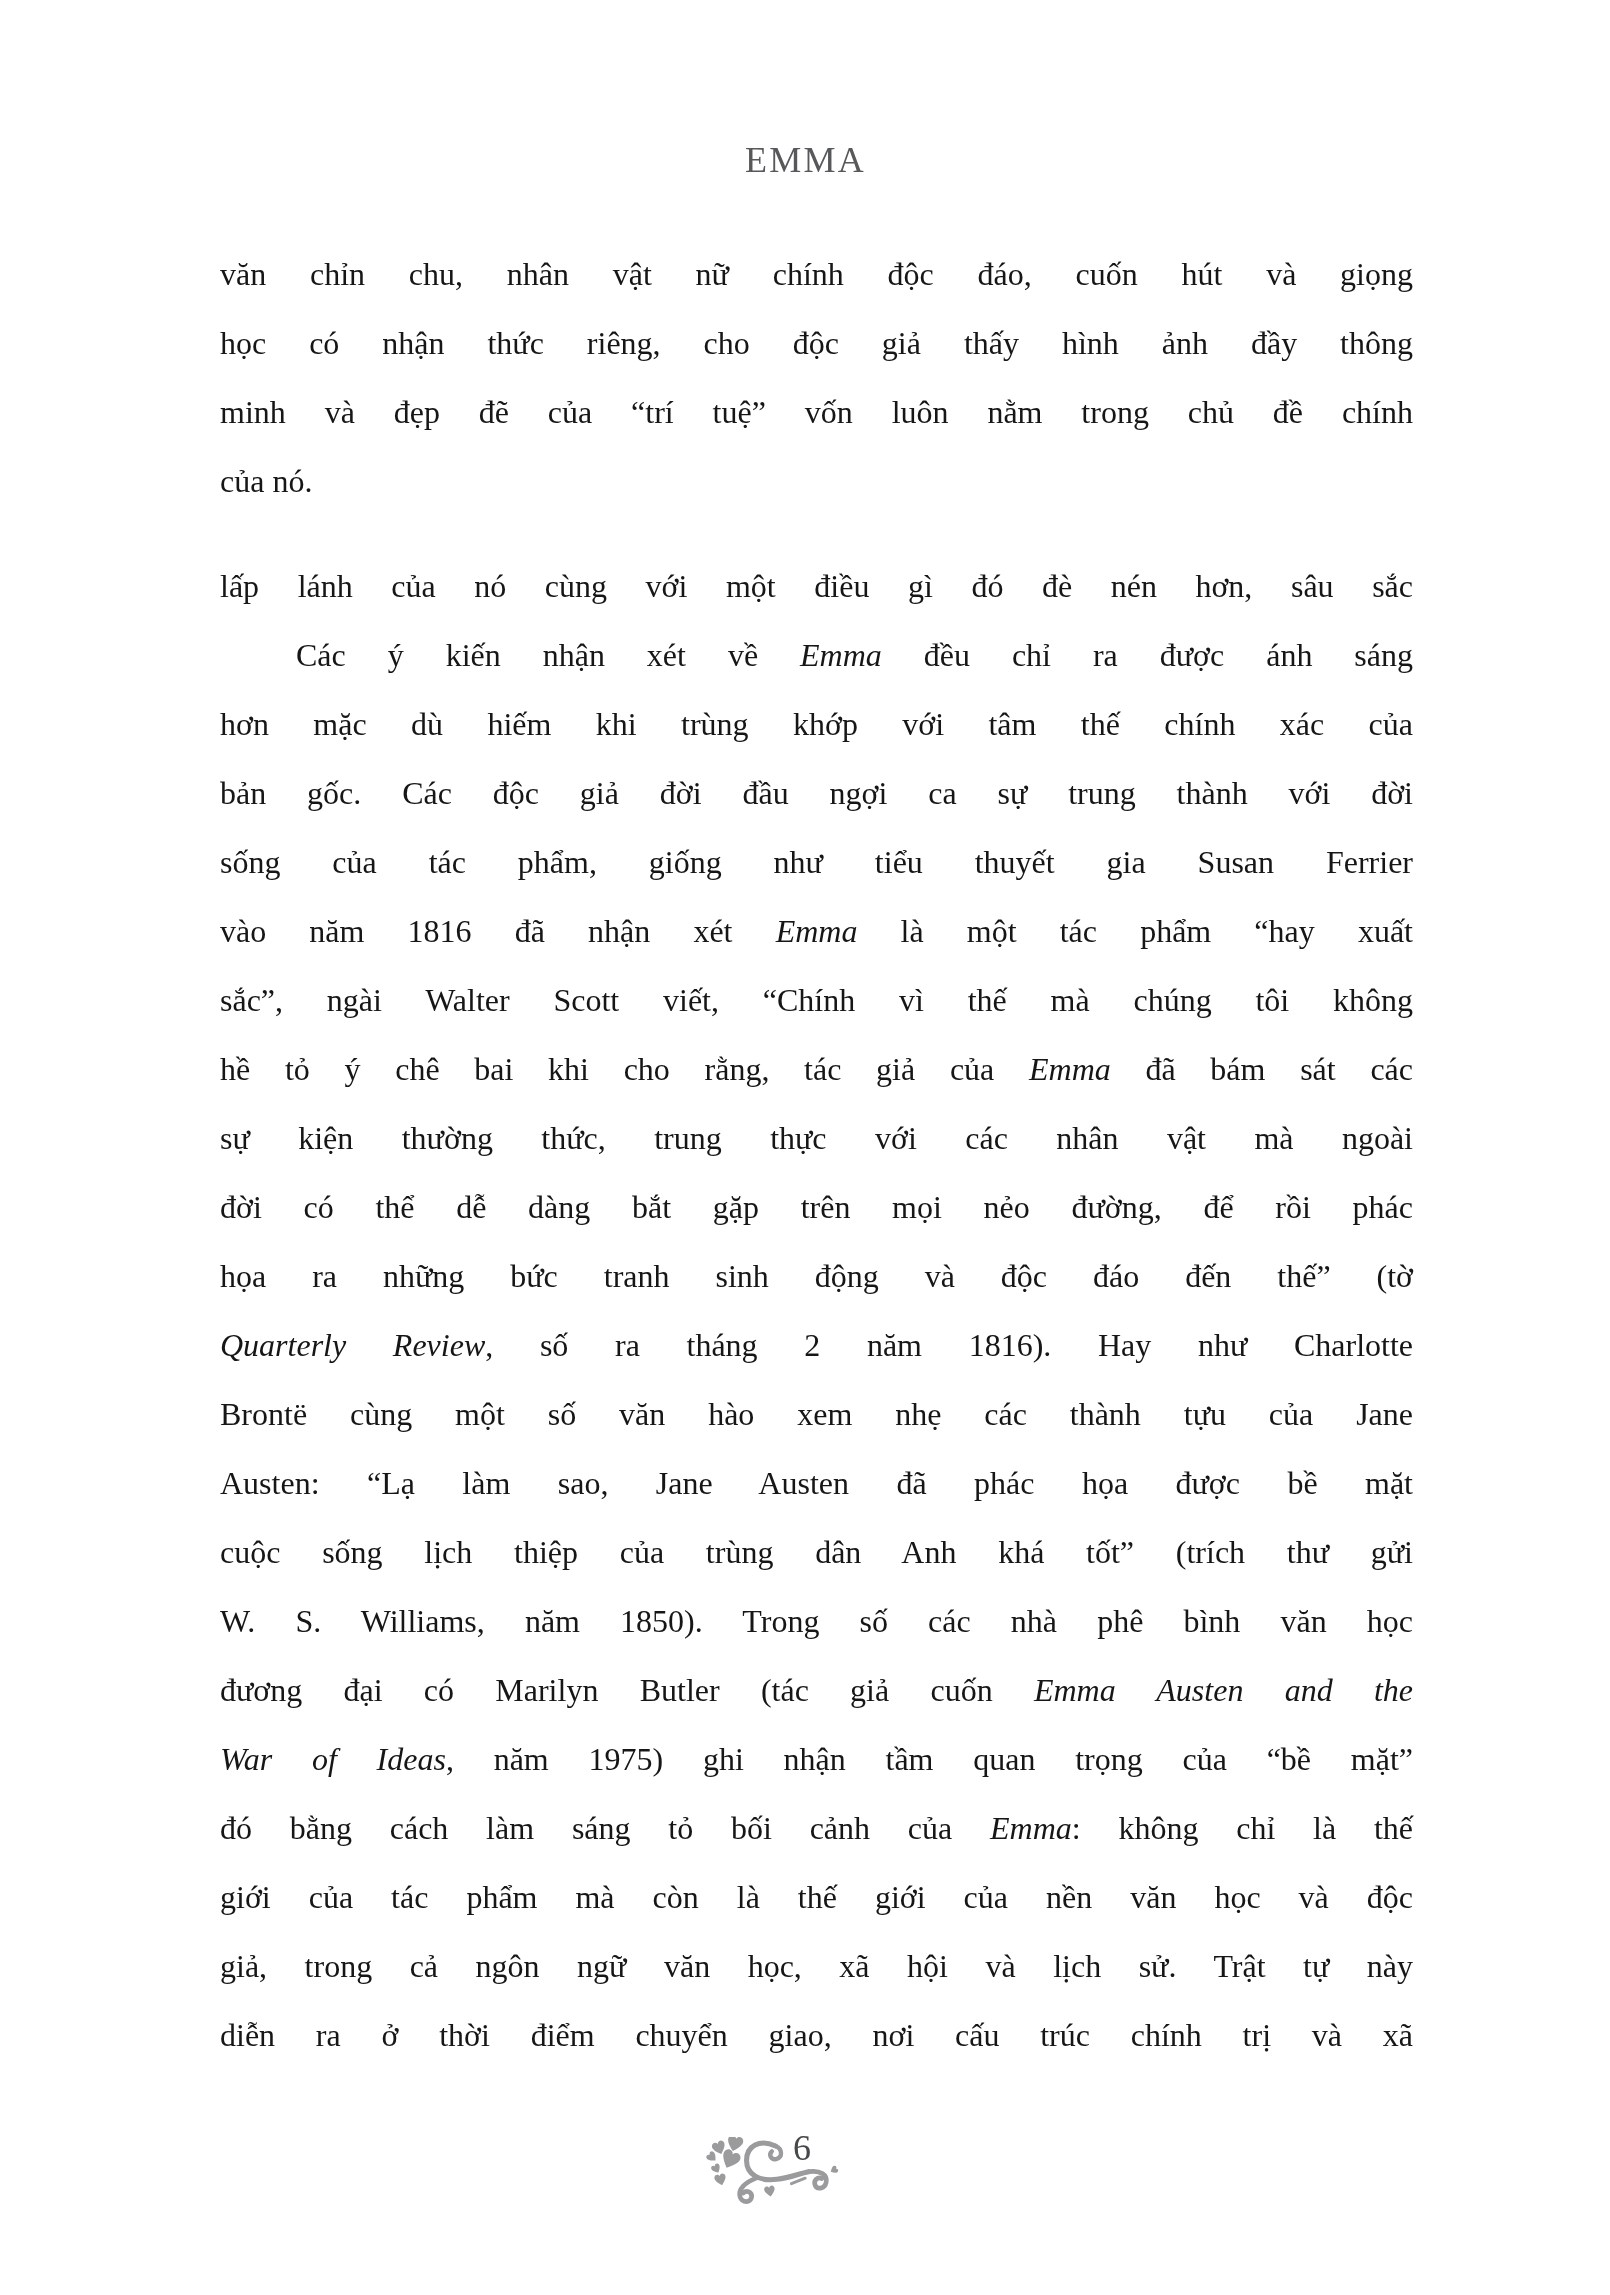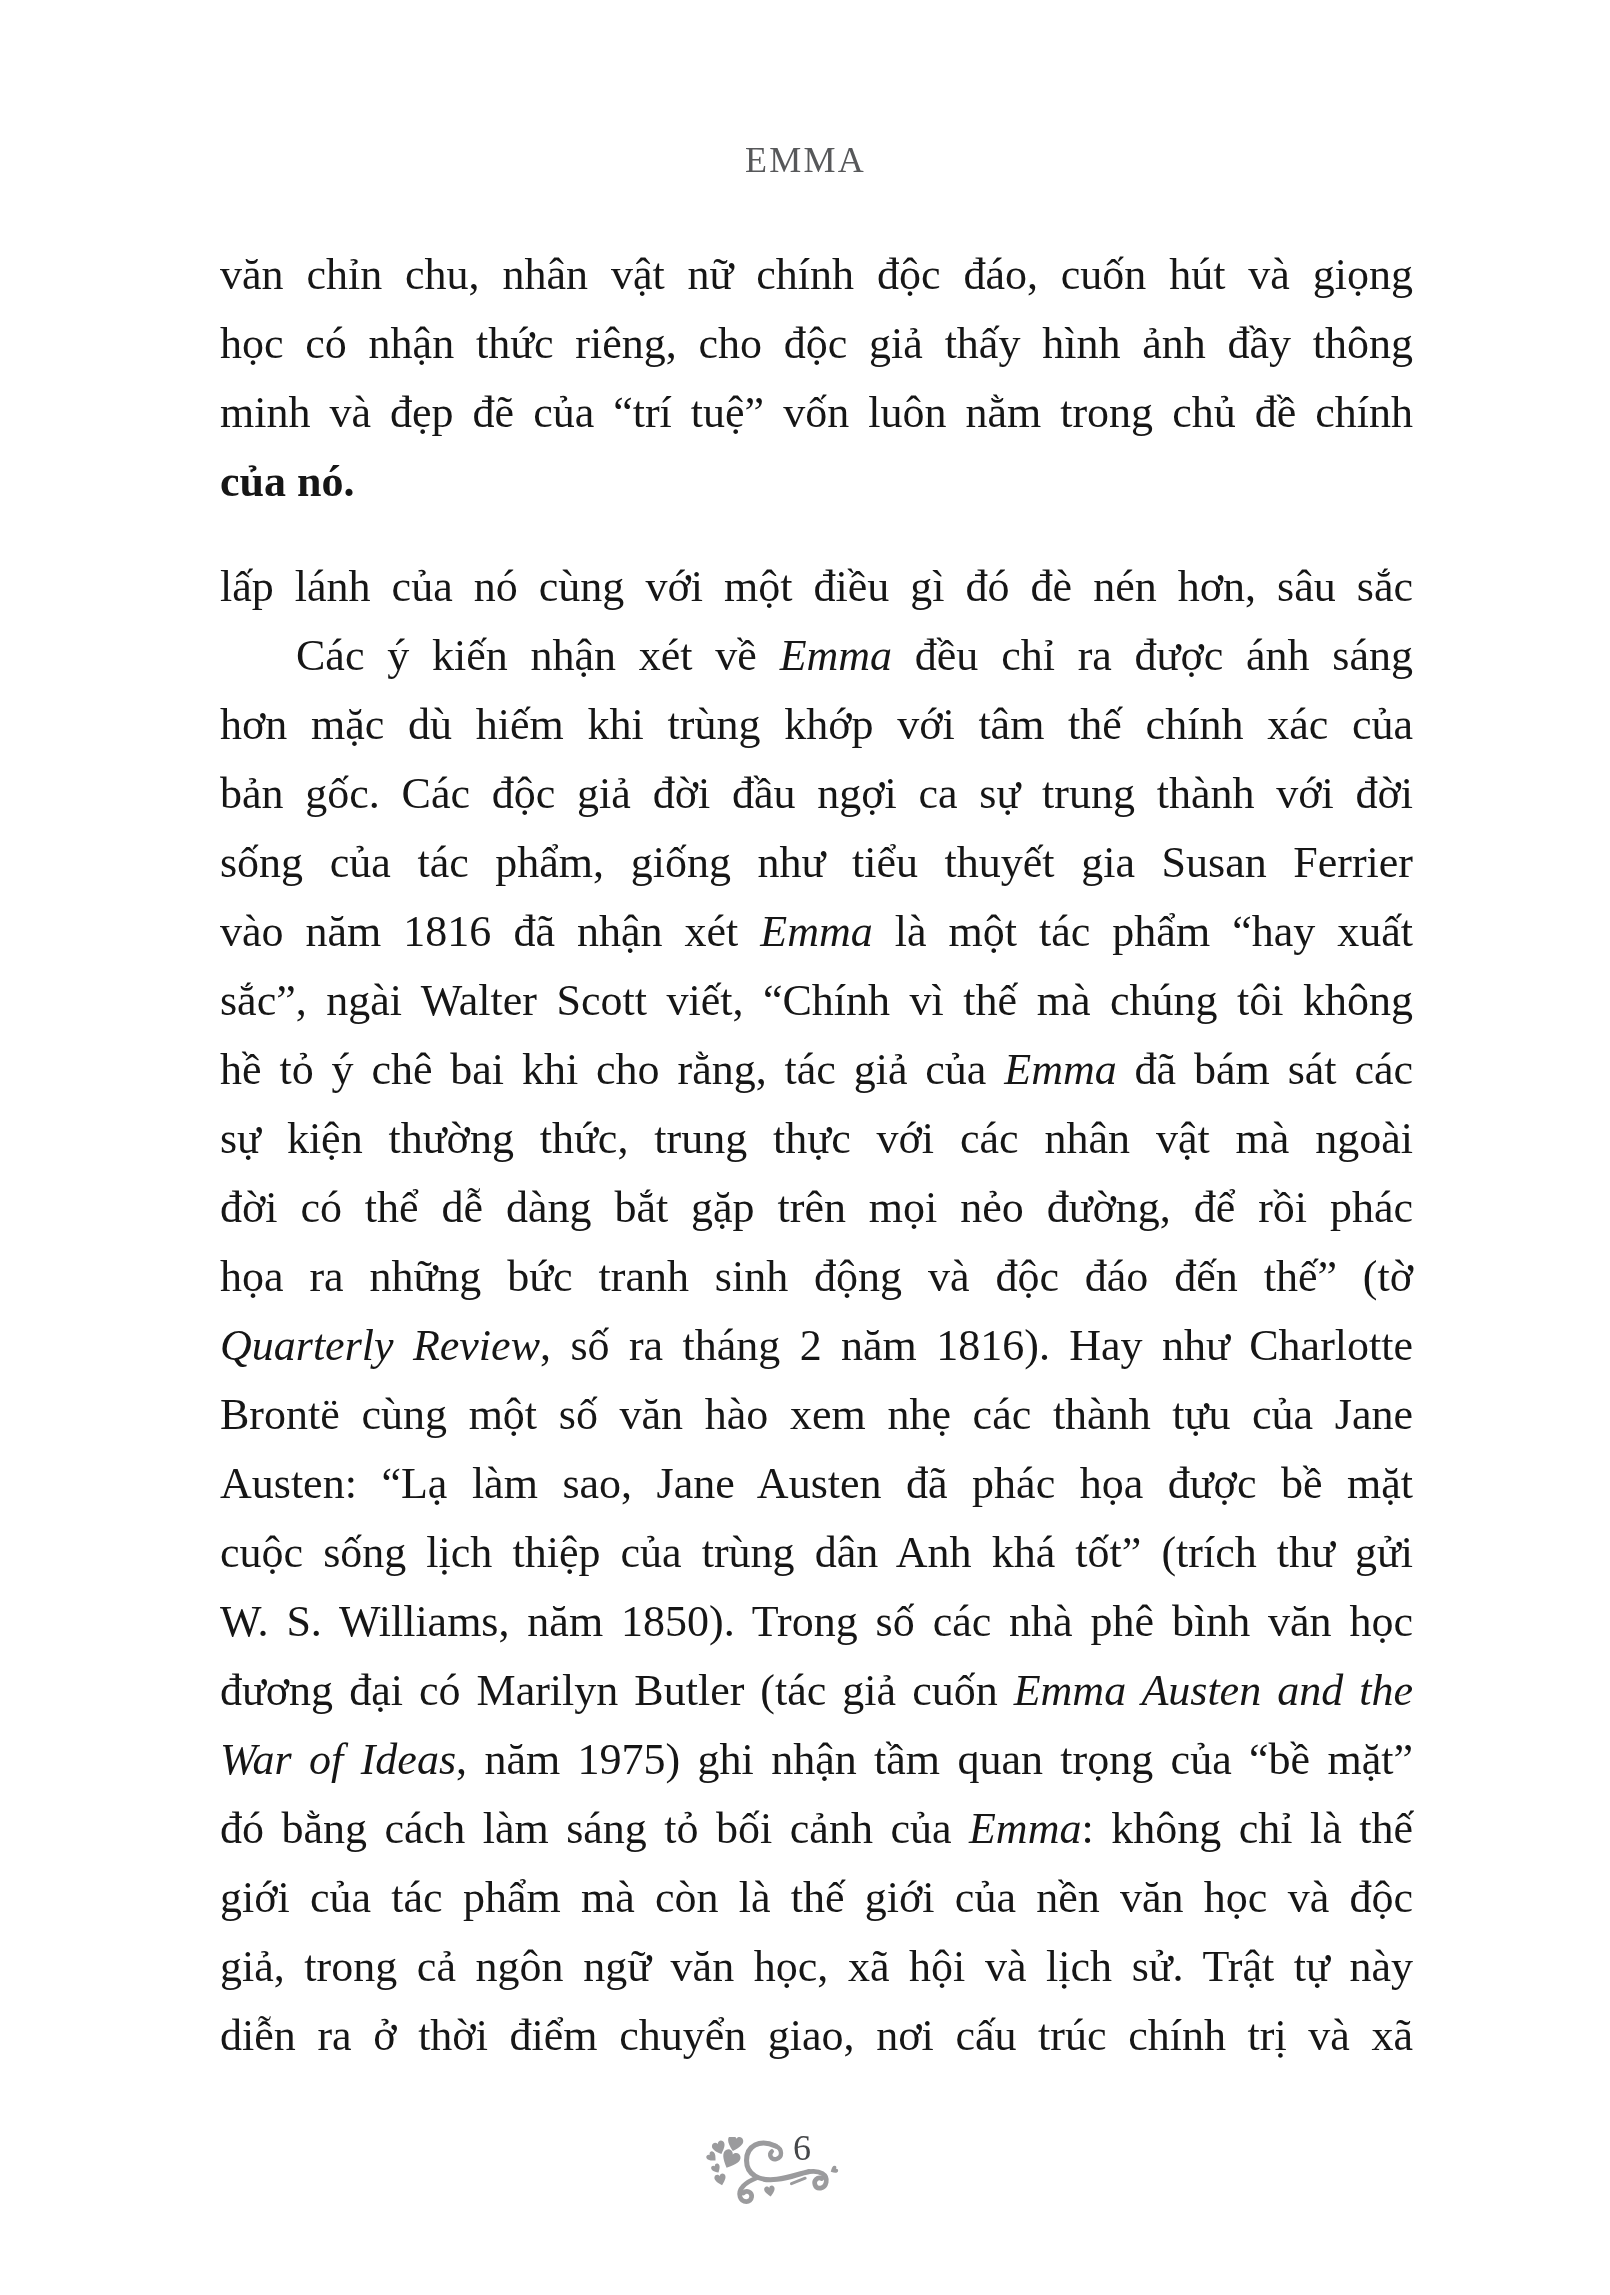--- a/index.html
+++ b/index.html
@@ -19,30 +19,30 @@
   }
   .running-header{
     position:absolute;top:141px;left:0;width:1611px;
     text-align:center;
     font-size:36px;line-height:38px;
     letter-spacing:2.2px;
     color:var(--header-gray);
   }
   .body-text{
     position:absolute;left:220px;top:240px;width:1193px;
-    font-size:44px;
+    font-size:32px;
     color:var(--text);
   }
   .paragraph + .paragraph{margin-top:36px;}
   .line{
     height:69px;line-height:69px;
     text-align:justify;
     text-align-last:justify;
   }
-  .line-left{text-align:center;text-align-last:left;font-weight:bold;}
+  .line-left{text-align:center;text-align-last:left;}
   .line-indent{text-indent:76px;}
   .line em{font-style:italic;}
   .page-footer{position:absolute;left:0;top:0;width:1611px;height:2295px;pointer-events:none;}
   .flourish{
     position:absolute;left:706px;top:2137px;width:139px;height:73px;
     color:var(--ornament-gray);
   }
   .flourish svg{display:block;width:100%;height:100%;}
   .page-number{
     position:absolute;left:793px;top:2129px;

